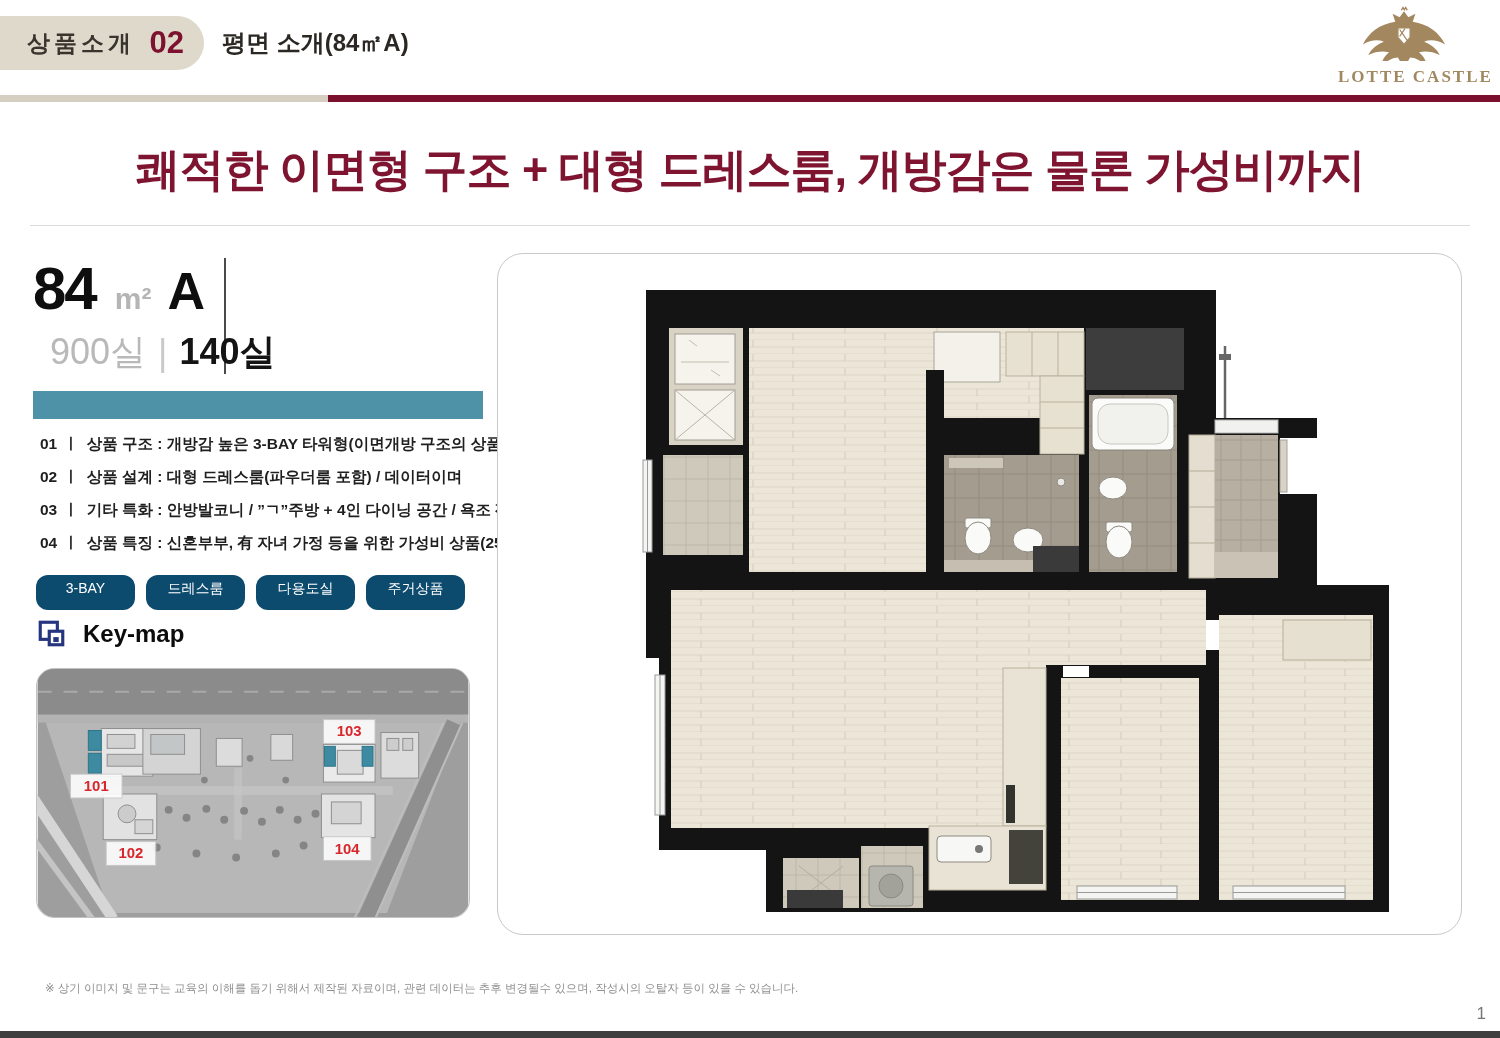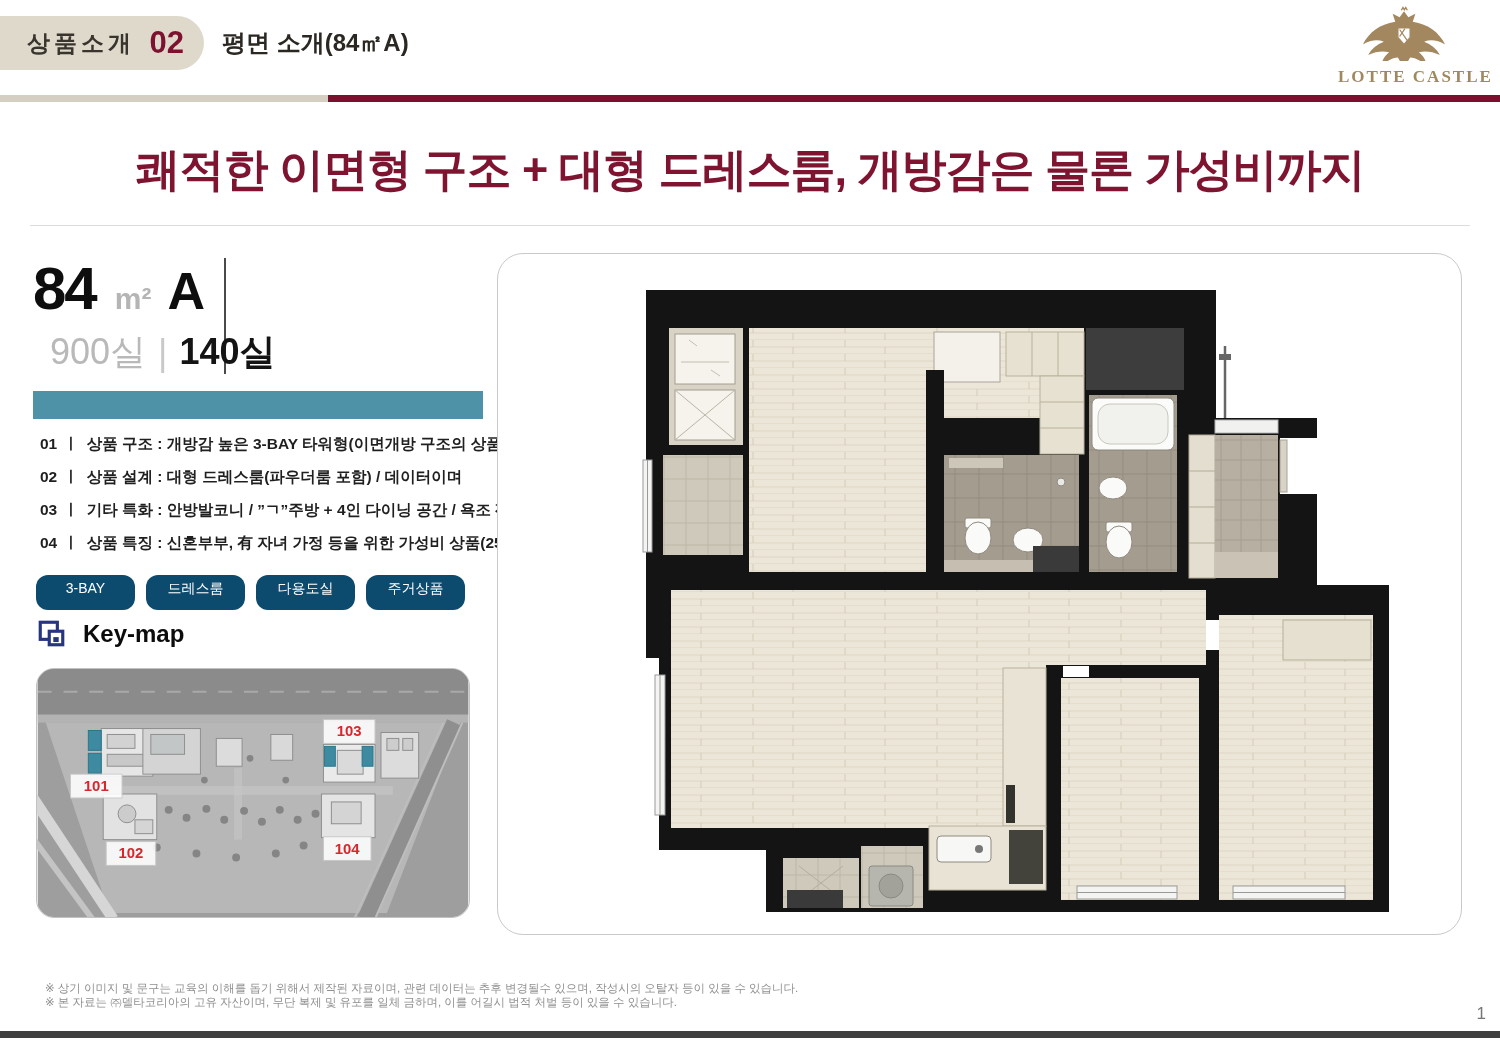--- a/index.html
+++ b/index.html
@@ -351,18 +351,17 @@
         <rect x="575" y="350" width="13" height="30" fill="#ffffff"></rect>
         <rect x="652" y="350" width="88" height="40" fill="#e6e0d1" stroke="#b5ae99"></rect>
         <rect x="602" y="616" width="112" height="13" fill="#f4f4f2" stroke="#9a9a9a"></rect>
         <line x1="602" y1="622.5" x2="714" y2="622.5" stroke="#9a9a9a"></line>
       </g>
     </svg>
   </div>
 
   <div class="disclaimers">
     <div>※ 상기 이미지 및 문구는 교육의 이해를 돕기 위해서 제작된 자료이며, 관련 데이터는 추후 변경될수 있으며, 작성시의 오탈자 등이 있을 수 있습니다.</div>
-    <div>※ 본 자료는 ㈜델타코리아의 고유 자산이며, 무단 복제 및 유포를 일체 금하며, 이를 어길시 법적 처벌 등이 있을 수 있습니다.</div>
   </div>
   <div class="page-number">1</div>
   <div class="bottom-bar"></div>
 
 </div>
 
 </body></html>

